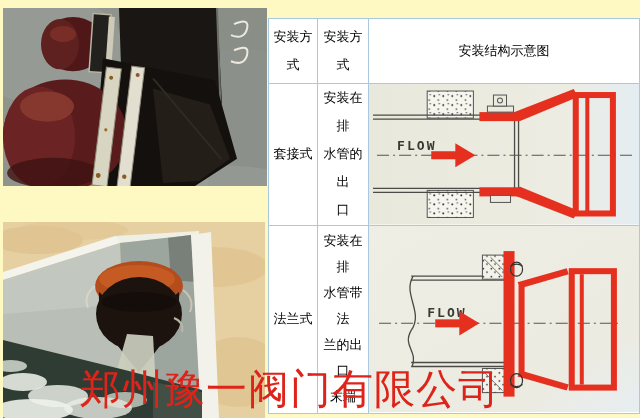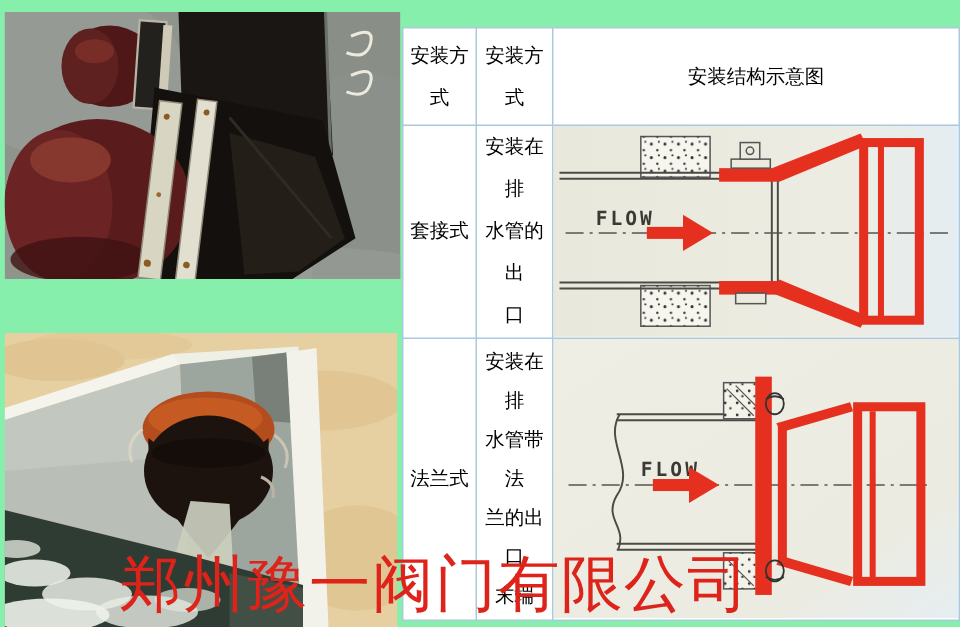--- a/index.html
+++ b/index.html
@@ -1,17 +1,17 @@
 <!DOCTYPE html>
 <html><head>
 <meta charset="utf-8">
 <style>
   html,body{margin:0;padding:0;background:#fff;}
   .canvas{
-    position:relative;width:640px;height:418px;background:#86efac;overflow:hidden;
+    position:relative;width:640px;height:418px;background:#fef9c3;overflow:hidden;
     font-family:"Liberation Sans","DejaVu Sans",sans-serif;
   }
   .photo{position:absolute;overflow:hidden;}
   .photo svg{display:block;width:100%;height:100%;}
   .photo-top{left:3px;top:8px;width:264px;height:178px;}
   .photo-bottom{left:3px;top:222px;width:262px;height:196px;}
 
   table.install{
     position:absolute;left:268px;top:18px;width:371px;
     border-collapse:collapse;table-layout:fixed;background:#fff;

